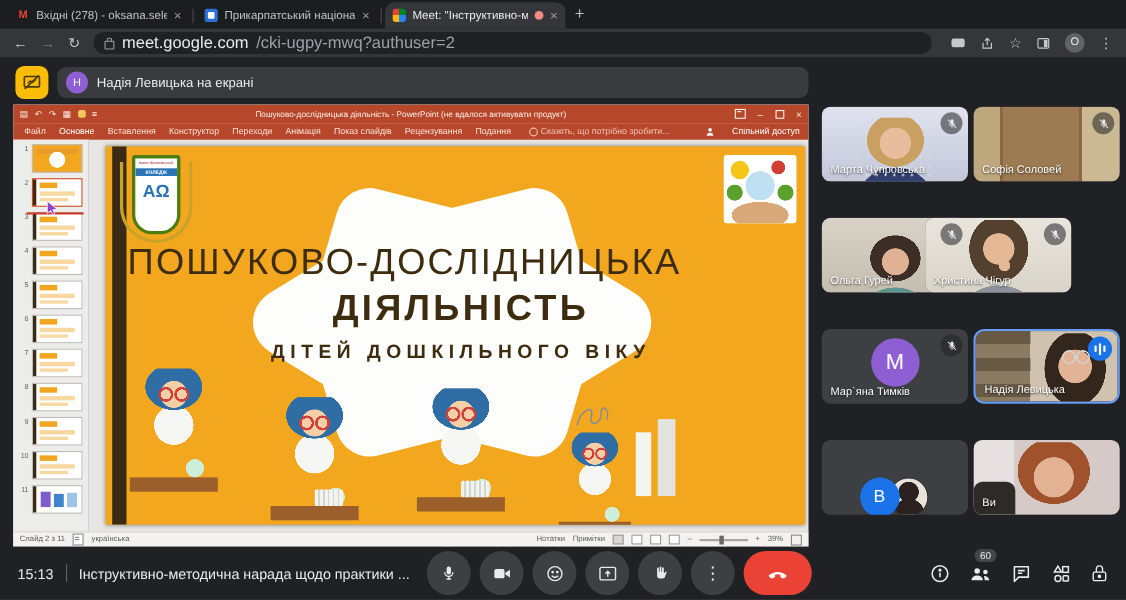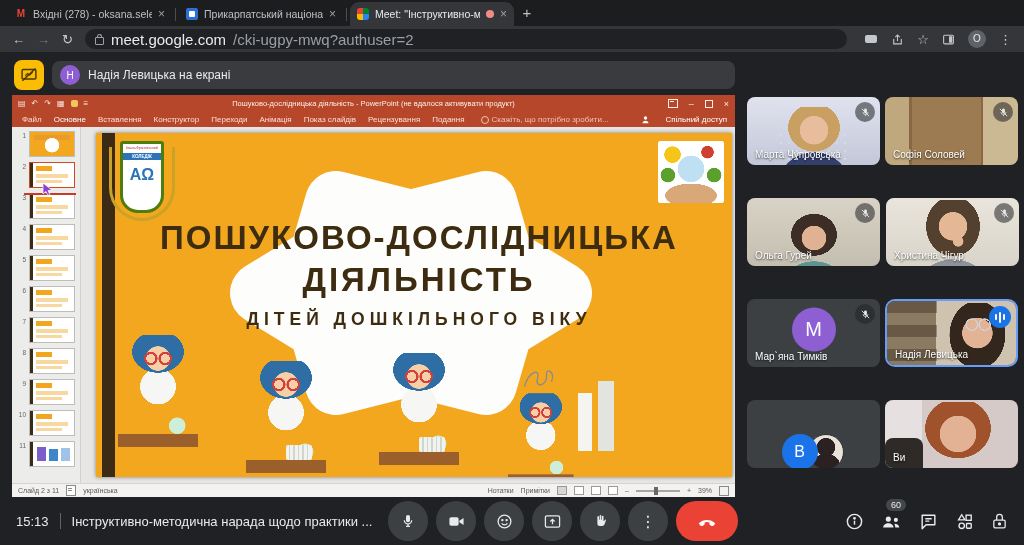--- a/index.html
+++ b/index.html
@@ -71,21 +71,21 @@
       linear-gradient(#7b5ec9,#7b5ec9) 7px 5px/9px 14px no-repeat,
       linear-gradient(#3e86c9,#3e86c9) 19px 7px/9px 12px no-repeat,
       linear-gradient(#9fc2e8,#9fc2e8) 31px 6px/9px 13px no-repeat,#fff}
   .insline{position:absolute;left:12px;top:66px;width:52px;height:2px;background:#c93a28}
   .cursor{position:absolute;left:30px;top:56px}
   
   .slidearea{flex:1;position:relative}
   .slide{position:absolute;left:15px;top:6px;width:636px;height:344px;background:#f2a71f;box-shadow:0 0 4px rgba(0,0,0,.45);overflow:hidden}
   .stripe{position:absolute;left:6px;top:0;bottom:0;width:13px;background:#3b2b15}
   .blob{position:absolute;left:100px;top:10px}
-  .s-l1{position:absolute;left:20px;right:10px;top:86px;text-align:center;font-weight:bold;font-size:33px;letter-spacing:2px;color:#3d2c10;white-space:nowrap}
+  .s-l1{position:absolute;left:20px;right:10px;top:86px;text-align:left;font-weight:normal;font-size:33px;letter-spacing:2px;color:#3d2c10;white-space:nowrap}
   .s-l2{position:absolute;left:20px;right:10px;top:128px;text-align:center;font-weight:bold;font-size:33px;letter-spacing:3px;color:#3d2c10}
   .s-l3{position:absolute;left:20px;right:10px;top:176px;text-align:center;font-weight:bold;font-size:17.5px;letter-spacing:5px;color:#3d2c10}
   
   .emblem{position:absolute;left:13px;top:6px;width:66px;height:88px}
   .wreath{position:absolute;left:0;top:8px;width:66px;height:74px;border-left:3px solid #c9a227;border-right:3px solid #c9a227;border-bottom:3px solid #c9a227;border-radius:0 0 33px 33px;box-sizing:border-box}
   .shield{position:absolute;left:11px;top:2px;width:44px;height:72px;background:#fff;border:3px solid #4d7c0f;border-radius:3px 3px 18px 18px;overflow:hidden;box-sizing:border-box}
   .em-red{height:9px;font-size:3.5px;color:#b03030;text-align:center;line-height:9px;overflow:hidden}
   .em-blue{background:#2b74b8;color:#fff;font-size:4.5px;font-weight:bold;text-align:center;padding:1px 0;line-height:5px}
   .em-ao{color:#2b74b8;font-size:16px;font-weight:bold;text-align:center;padding-top:6px}
   
@@ -113,21 +113,21 @@
       linear-gradient(#f4f4f0,#f4f4f0) 4px 12px/14px 58px no-repeat,
       linear-gradient(#e4e4de,#e4e4de) 24px 0/16px 70px no-repeat}
   
   .tile{position:absolute;width:133px;height:68px;border-radius:8px;background:#3c4043;overflow:hidden;box-sizing:border-box}
   .tile .scene,.tile .person{position:absolute}
   .tname{position:absolute;left:8px;bottom:5px;font-size:10px;color:#fff;text-shadow:0 1px 2px rgba(0,0,0,.75);white-space:nowrap;z-index:3}
   .mute{position:absolute;top:5px;right:5px;width:20px;height:20px;border-radius:50%;background:rgba(32,33,36,.55);display:flex;align-items:center;justify-content:center;z-index:3}
   .audio{position:absolute;top:5px;right:5px;width:22px;height:22px;border-radius:50%;background:#1a73e8;display:flex;align-items:center;justify-content:center;gap:1.5px;z-index:3}
   .audio i{display:block;width:2.5px;background:#fff;border-radius:2px}
   .t1{left:747px;top:97px}.t2{left:885px;top:97px}
-  .t3{left:747px;top:198px}.t4{left:886px;top:198px}
+  .t3{left:747px;top:198px}.t4{left:841px;top:198px}
   .t5{left:747px;top:299px}.t6{left:885px;top:299px;border:2.5px solid #669df6;border-radius:10px}
   .t7{left:747px;top:400px}.t8{left:885px;top:400px}
   .t1 .scene{inset:0;background:linear-gradient(180deg,#e0e3ee,#c3c7d9)}
   .t1 .person{left:30px;top:10px;width:74px;height:86px;background:
       radial-gradient(circle at 50% 27%,#e8bd9d 0 14px,transparent 14.5px),
       radial-gradient(ellipse 26px 24px at 50% 24%,#c9a061 99%,transparent 100%),
       radial-gradient(#d5dae8 1px,transparent 1.3px) 0 0/8px 8px,
       radial-gradient(ellipse 36px 34px at 50% 92%,#33406e 99%,transparent 100%)}
   .t2 .scene{inset:0;background:linear-gradient(90deg,#bfa87e 0 18%,#8a6644 18% 20%,#9c7a52 20% 72%,#8a6644 72% 74%,#cbb993 74%)}
   .t2 .person{left:66px;top:14px;width:70px;height:82px;background:

